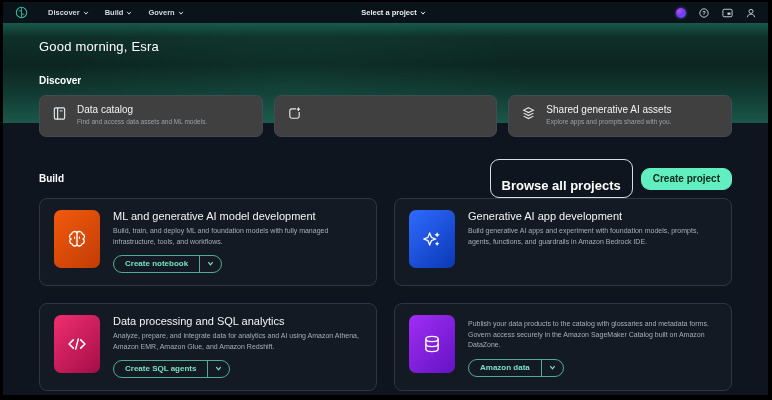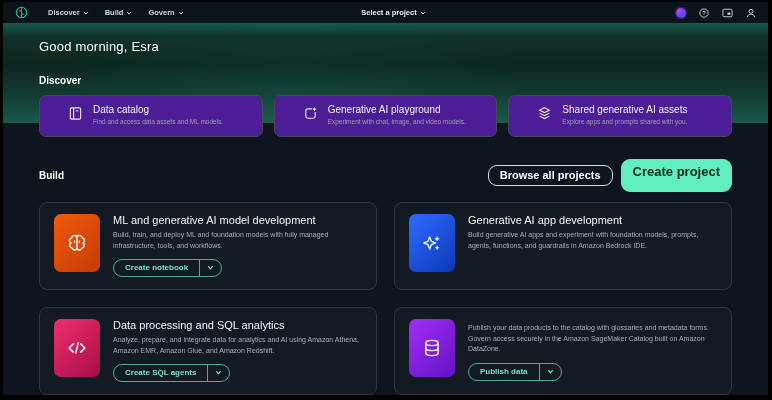--- a/index.html
+++ b/index.html
@@ -32,38 +32,38 @@
     z-index:0; }
 
   .content { position:relative; z-index:1; padding:0 36px; }
 
   .greeting { margin-top:16px; color:#ffffff; font-size:13px; font-weight:400;
     letter-spacing:.2px; }
   .section-label { margin-top:21px; color:#ffffff; font-size:10px; font-weight:700; }
 
   
   .discover-row { display:flex; gap:11px; margin-top:9px; }
-  .d-card { flex:1; background:#4c1d95; border:1px solid #414a57; border-radius:7px;
-    padding:8px 28px; display:flex; align-items:flex-start; gap:10px; cursor:pointer;
+  .d-card { flex:1; background:#404040; border:1px solid #414a57; border-radius:7px;
+    padding:8px 12px; display:flex; align-items:flex-start; gap:10px; cursor:pointer;
     min-height:42px; }
   .d-card .ic { margin-top:2px; flex:0 0 auto; }
   .d-title { color:#f1f3f5; font-size:10px; font-weight:500; }
   .d-desc { color:#99a1ac; font-size:6.5px; margin-top:3px; }
 
   
   .build-header { margin-top:22px; display:flex; align-items:center; }
   .build-header .section-label { margin:0; }
   .build-actions { margin-left:auto; display:flex; align-items:center; gap:8px; }
   .btn-secondary { border:1px solid #d6dde4; border-radius:9px; color:#ffffff;
-    font-size:11px; font-weight:700; padding:3px 11px 4px; background:transparent; cursor:pointer; }
+    font-size:13px; font-weight:700; padding:18px 11px 4px; background:transparent; cursor:pointer; }
   .btn-primary { border:1px solid #62efc0; border-radius:9px; color:#04281c;
-    font-size:13px; font-weight:700; padding:4px 11px 12px; background:#62efc0; cursor:pointer; }
-
-  
-  .build-grid { margin-top:10px; display:grid; grid-template-columns:1fr 1fr;
+    font-size:10px; font-weight:700; padding:4px 11px 5px; background:#62efc0; cursor:pointer; }
+
+  
+  .build-grid { display:grid; grid-template-columns:1fr 1fr;
     column-gap:17px; row-gap:17px; }
   .b-card { background:#141a23; border:1px solid #2d3643; border-radius:8px;
     padding:11px 14px 12px; display:flex; gap:13px; align-items:stretch; }
   .b-icon { width:46px; min-height:46px; align-self:stretch; max-height:58px;
     border-radius:7px; flex:0 0 46px; display:flex; align-items:center; justify-content:center; }
   .grad-ml   { background:linear-gradient(135deg,#f25a0c 0%,#c23c06 100%); }
   .grad-app  { background:linear-gradient(135deg,#2f6bff 0%,#0b38b5 100%); }
   .grad-sql  { background:linear-gradient(135deg,#ef2f70 0%,#a50d47 100%); }
   .grad-gov  { background:linear-gradient(135deg,#a02ef5 0%,#6413c4 100%); }
   .b-body { flex:1; display:flex; flex-direction:column; }
@@ -160,24 +160,20 @@
       </div>
 
       <div class="d-card">
         <span class="ic">
           <svg width="15" height="15" viewBox="0 0 16 16">
             <path d="M9.5 3 H5 Q3 3 3 5 V11 Q3 13 5 13 H11 Q13 13 13 11 V6.5" fill="none" stroke="#e8ecef" stroke-width="1.2"></path>
             <line x1="12.2" y1="1.6" x2="12.2" y2="5.2" stroke="#e8ecef" stroke-width="1.2"></line>
             <line x1="10.4" y1="3.4" x2="14" y2="3.4" stroke="#e8ecef" stroke-width="1.2"></line>
           </svg>
         </span>
-        <div>
-          <div class="d-title">Generative AI playground</div>
-          <div class="d-desc">Experiment with chat, image, and video models.</div>
-        </div>
       </div>
 
       <div class="d-card">
         <span class="ic">
           <svg width="15" height="15" viewBox="0 0 16 16">
             <path d="M8 1.8 L13.2 4.4 L8 7 L2.8 4.4 Z" fill="none" stroke="#e8ecef" stroke-width="1.1"></path>
             <path d="M2.8 7.6 L8 10.2 L13.2 7.6" fill="none" stroke="#e8ecef" stroke-width="1.1"></path>
             <path d="M2.8 10.8 L8 13.4 L13.2 10.8" fill="none" stroke="#e8ecef" stroke-width="1.1"></path>
           </svg>
         </span>
@@ -261,21 +257,21 @@
         <div class="b-icon grad-gov">
           <svg width="26" height="26" viewBox="0 0 28 28">
             <ellipse cx="14" cy="8.6" rx="6.6" ry="2.8" fill="none" stroke="#ffffff" stroke-width="1.5"></ellipse>
             <path d="M7.4 8.6 V14 C7.4 15.6 10.3 16.8 14 16.8 C17.7 16.8 20.6 15.6 20.6 14 V8.6" fill="none" stroke="#ffffff" stroke-width="1.5"></path>
             <path d="M7.4 14 V19.4 C7.4 21 10.3 22.2 14 22.2 C17.7 22.2 20.6 21 20.6 19.4 V14" fill="none" stroke="#ffffff" stroke-width="1.5"></path>
           </svg>
         </div>
         <div class="b-body">
           <div class="b-desc">Publish your data products to the catalog with glossaries and metadata forms. Govern access securely in the Amazon SageMaker Catalog built on Amazon DataZone.</div>
           <div class="split-btn">
-            <span class="split-main">Publish data</span>
+            <span class="split-main">Amazon data</span>
             <span class="split-chev">
               <svg width="7" height="7" viewBox="0 0 8 8">
                   <polyline points="1.5,2.5 4,5.5 6.5,2.5" fill="none" stroke="#79e3c4" stroke-width="1.4"></polyline>
                 </svg>
             </span>
           </div>
         </div>
       </div>
 
     </div>

